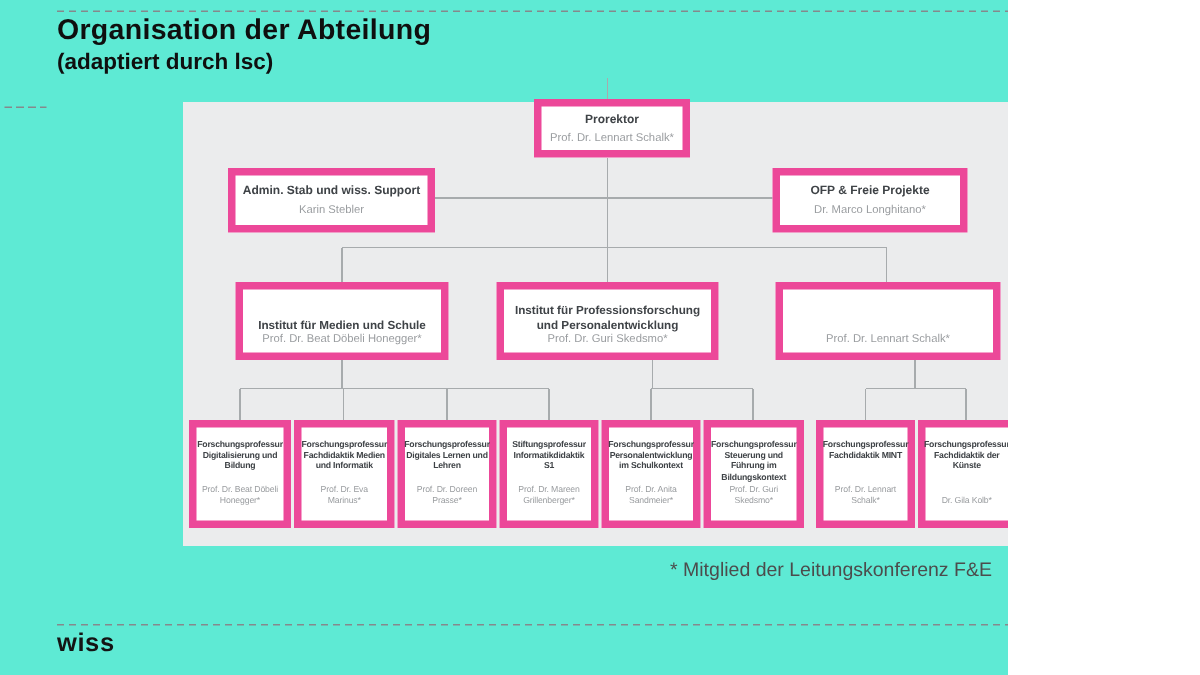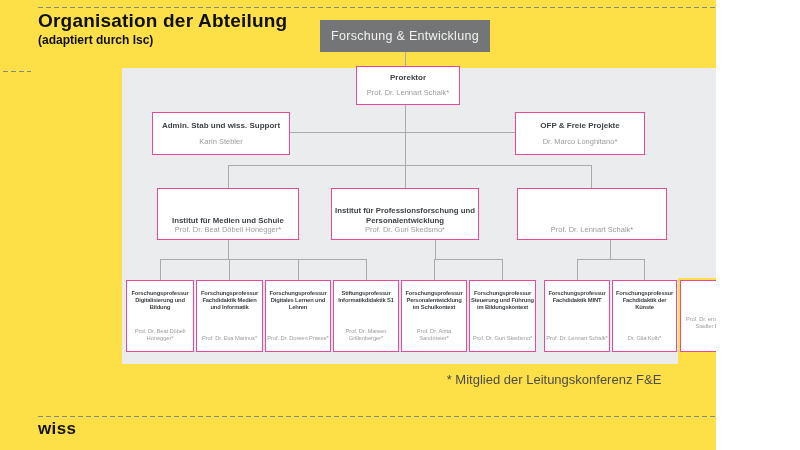--- a/index.html
+++ b/index.html
@@ -1,38 +1,38 @@
 <!DOCTYPE html>
 <html><head>
 <meta charset="utf-8">
 <style>
   html,body{margin:0;padding:0;background:#fff;}
-  .slide{position:relative;width:672px;height:450px;background:#fde047;overflow:hidden;
-         font-family:"Liberation Sans", sans-serif;padding-left:44px;}
+  .slide{position:relative;width:672px;height:450px;background:#5eead4;overflow:hidden;
+         font-family:"Liberation Sans", sans-serif;}
 
   
   .dashline{position:absolute;height:1px;
     background:repeating-linear-gradient(90deg,#85898c 0 5px,transparent 5px 8px);}
   .dash-top{left:38px;top:7px;width:727px;}
   .dash-left{left:3px;top:71px;width:28px;}
   .dash-bottom{left:38px;top:416px;width:727px;}
 
   
   .title{position:absolute;left:38px;top:10px;font-size:19px;font-weight:bold;color:#0f0f0f;letter-spacing:.2px;}
-  .subtitle{position:absolute;left:38px;top:33px;font-size:12px;font-weight:bold;color:#0f0f0f;}
+  .subtitle{position:absolute;left:38px;top:33px;font-size:15px;font-weight:bold;color:#0f0f0f;}
 
   
   .panel{position:absolute;background:#ebeced;}
   .panel-upper{left:122px;top:68px;width:623px;height:210px;}
   .panel-lower{left:122px;top:278px;width:556px;height:86px;}
 
   svg.connectors{position:absolute;left:0;top:0;pointer-events:none;}
 
   
-  .box{position:absolute;background:#ffffff;border:1px solid #ec4899;box-sizing:border-box;
+  .box{position:absolute;background:#ffffff;border:5px solid #ec4899;box-sizing:border-box;
        display:flex;flex-direction:column;align-items:center;justify-content:space-evenly;
        text-align:center;padding:2px;}
   .box-title{font-weight:bold;color:#3f4347;line-height:1.25;}
   .box-name{color:#9a9da0;line-height:1.3;}
 
   .b-root{left:320px;top:20px;width:170px;height:32px;background:#737577;border:none;justify-content:center;}
   .root-label{color:#f4f3f1;font-size:12.5px;letter-spacing:.3px;}
 
   .b-prorektor{left:356px;top:66px;width:104px;height:39px;}
   .b-prorektor .box-title{font-size:8px;}
@@ -97,23 +97,20 @@
       <line x1="434" y1="259" x2="502" y2="259"></line>
       <line x1="434" y1="259" x2="434" y2="280"></line>
       <line x1="502" y1="259" x2="502" y2="280"></line>
       <line x1="610" y1="240" x2="610" y2="259"></line>
       <line x1="577" y1="259" x2="644" y2="259"></line>
       <line x1="577" y1="259" x2="577" y2="280"></line>
       <line x1="644" y1="259" x2="644" y2="280"></line>
     </g>
   </svg>
 
-  <div class="box b-root">
-    <span class="root-label">Forschung &amp; Entwicklung</span>
-  </div>
 
   <div class="box b-prorektor">
     <div class="box-title">Prorektor</div>
     <div class="box-name">Prof. Dr. Lennart Schalk*</div>
   </div>
 
   <div class="box b-projects">
     <div class="box-title">OFP &amp; Freie Projekte</div>
     <div class="box-name">Dr. Marco Longhitano*</div>
   </div>

